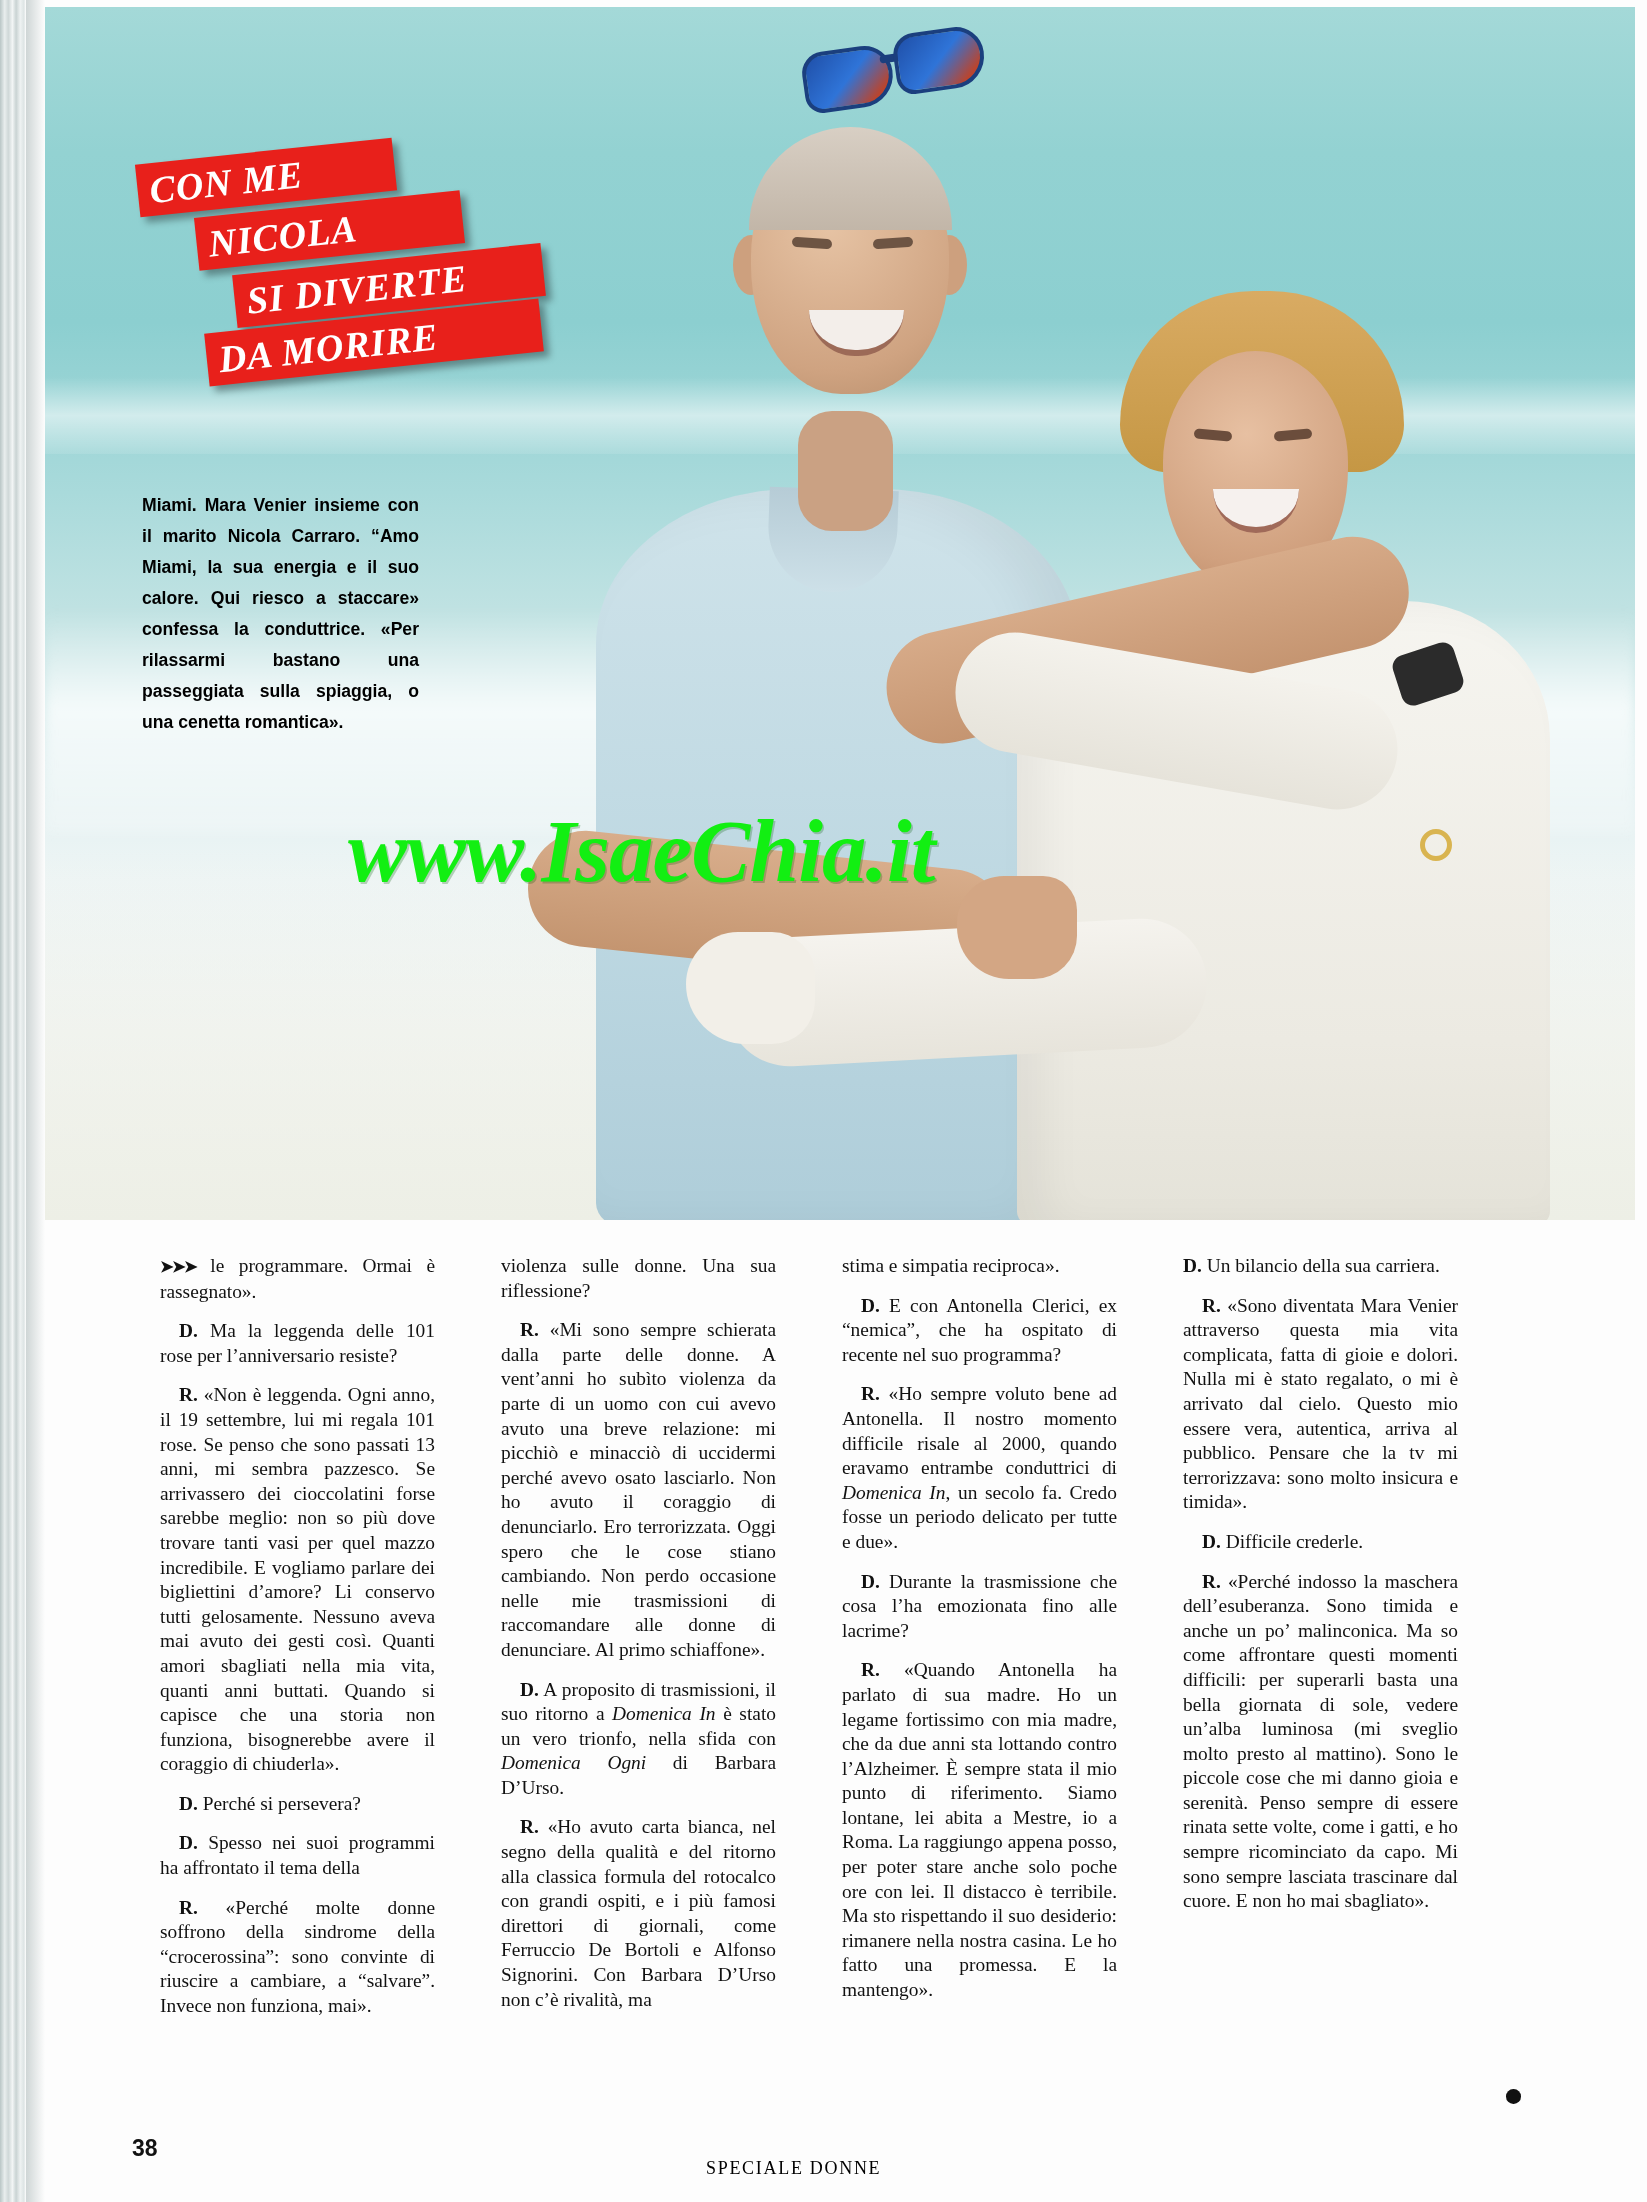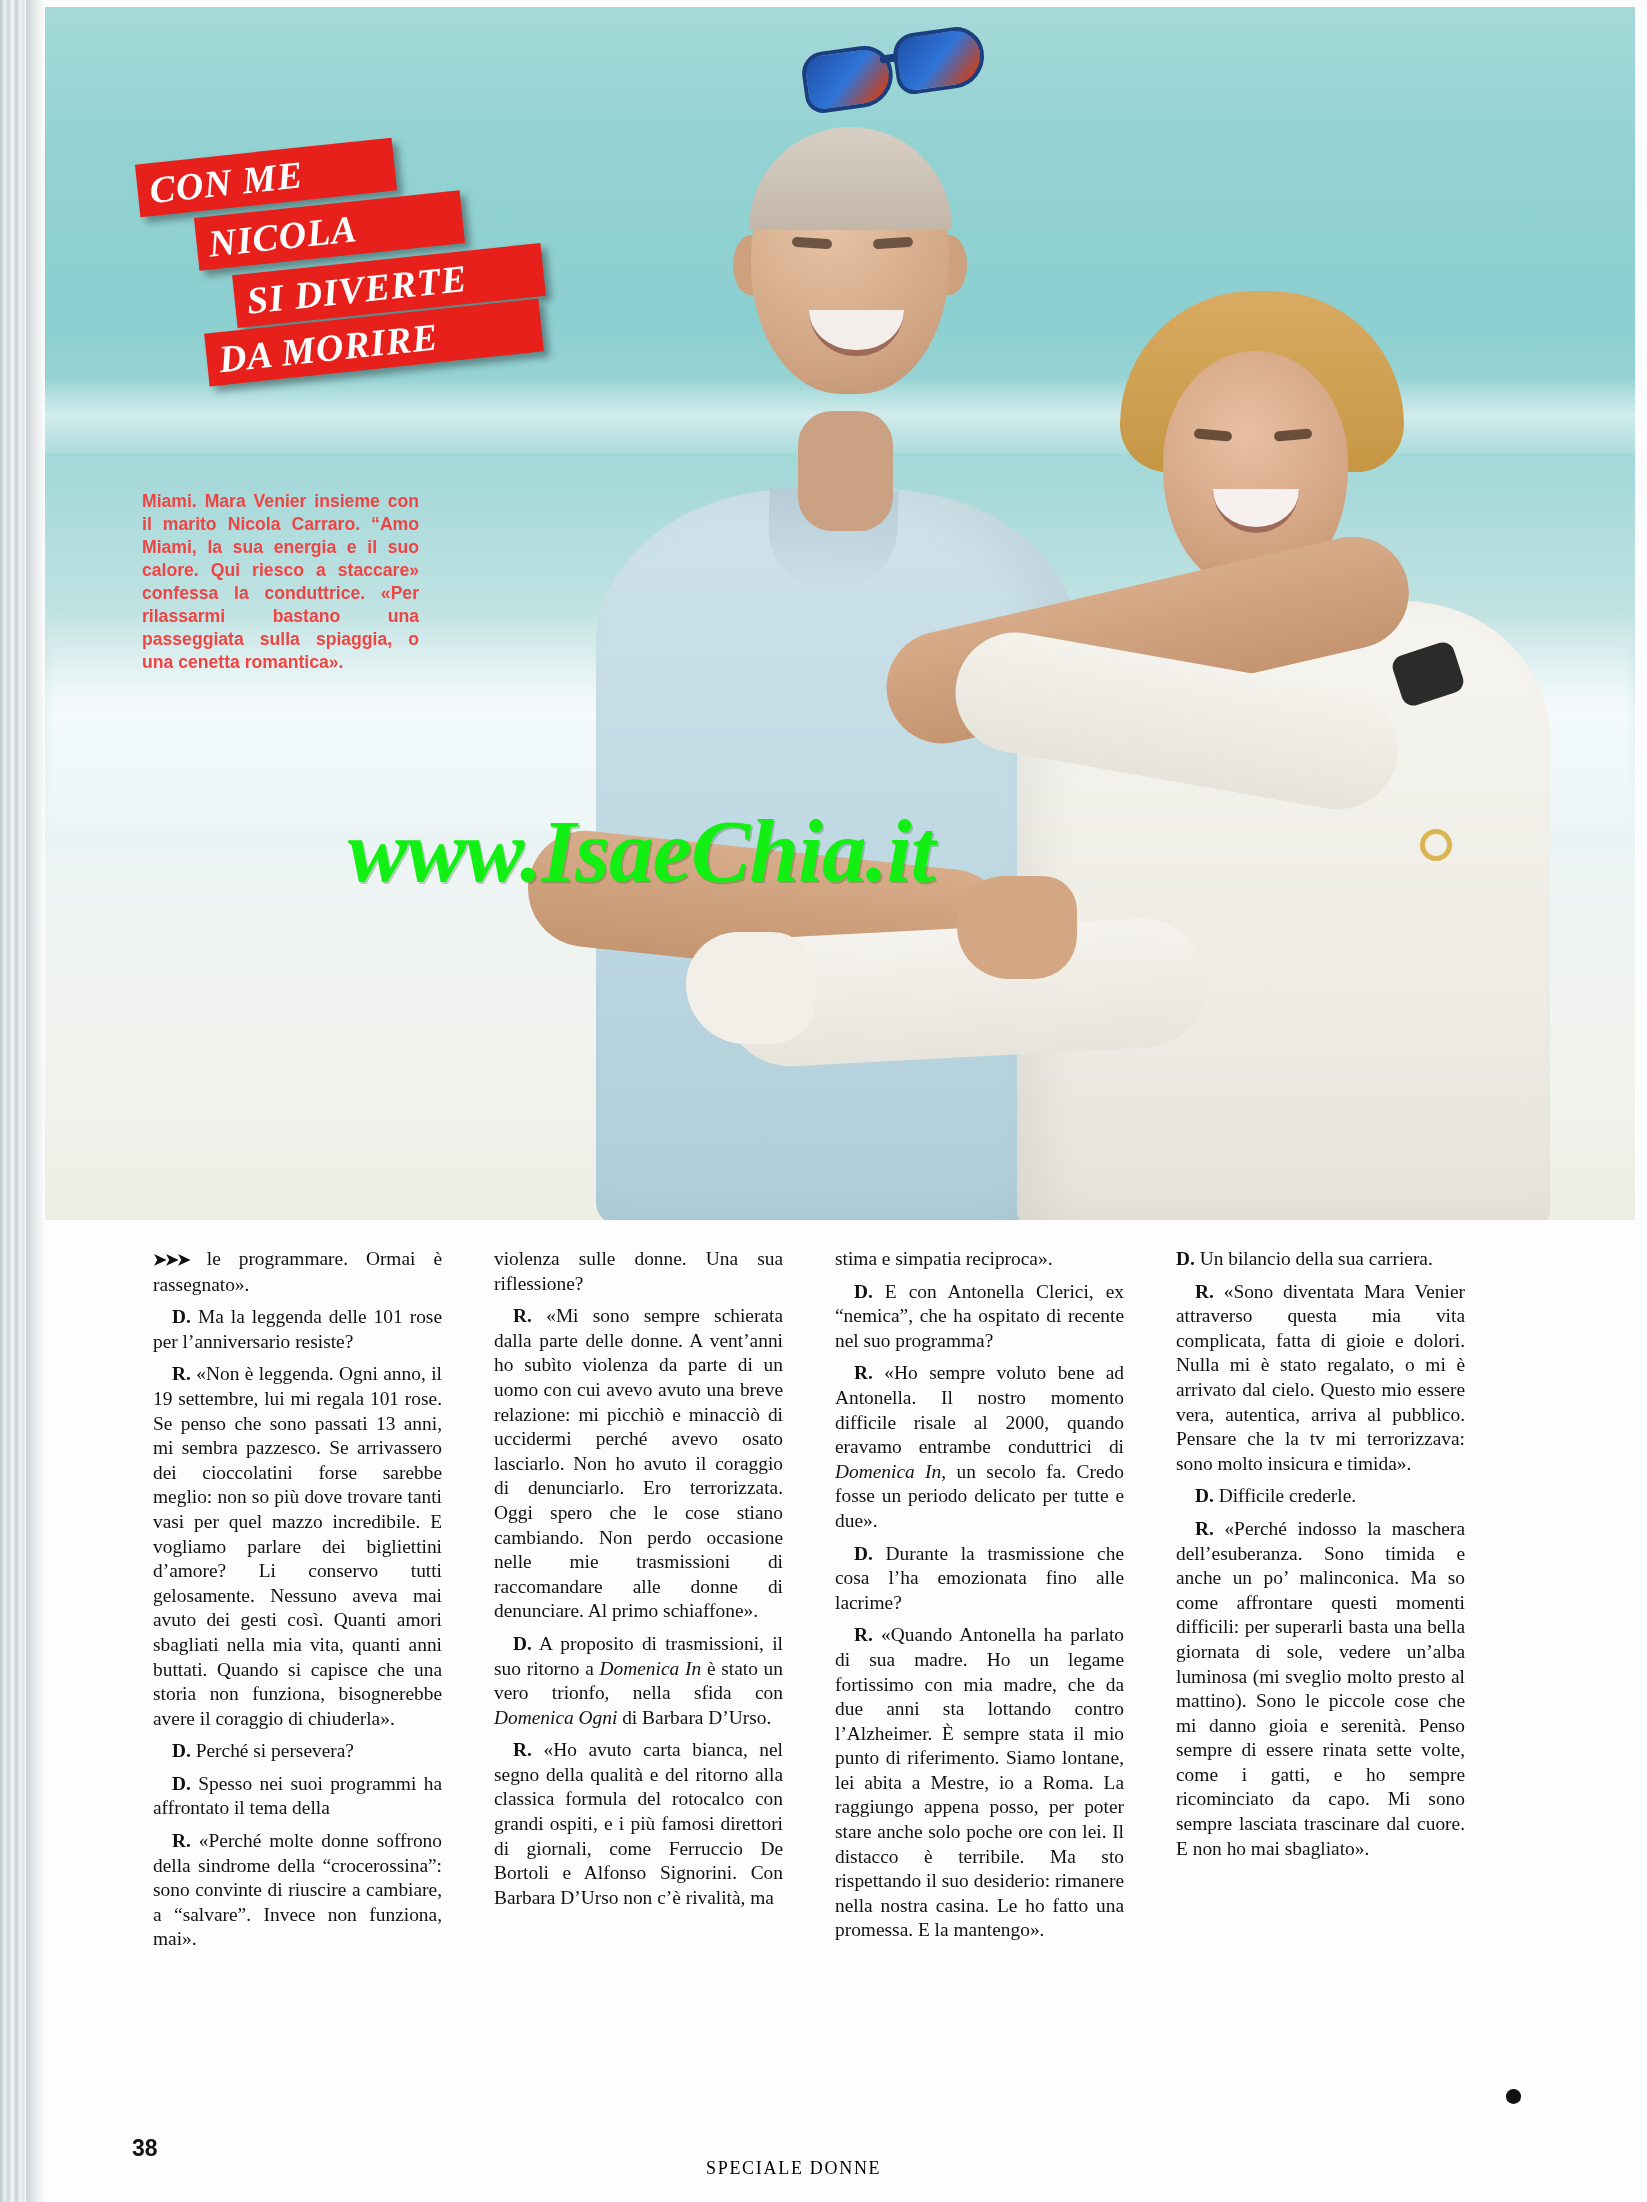--- a/index.html
+++ b/index.html
@@ -286,22 +286,22 @@
 
   
   #caption {
     position: absolute;
     left: 142px;
     top: 490px;
     width: 277px;
     font-family: "Liberation Sans", sans-serif;
     font-weight: bold;
     font-size: 17.6px;
-    line-height: 23px;
-    color: #ef4444;
+    line-height: 31px;
+    color: #000000;
     text-align: justify;
   }
 
   
   #watermark {
     position: absolute;
     left: 348px;
     top: 800px;
     font-family: "Liberation Serif", serif;
     font-weight: bold;
@@ -326,21 +326,21 @@
   }
   .col {
     width: 305px;
     font-size: 19.4px;
     line-height: 24.6px;
     text-align: justify;
     color: #111;
     font-family: "Liberation Serif", serif;
     hyphens: auto;
   }
-  .col p { margin: 8px; text-indent: 19px; }
+  .col p { margin: 15px; text-indent: 19px; }
   .col p.first { text-indent: 0; }
   .qa { font-weight: bold; }
   .it { font-style: italic; }
   .arrow { letter-spacing: -1.7px; font-size: 16.3px; }
 
   
   #folio {
     position: absolute;
     left: 132px;
     bottom: 41px;

